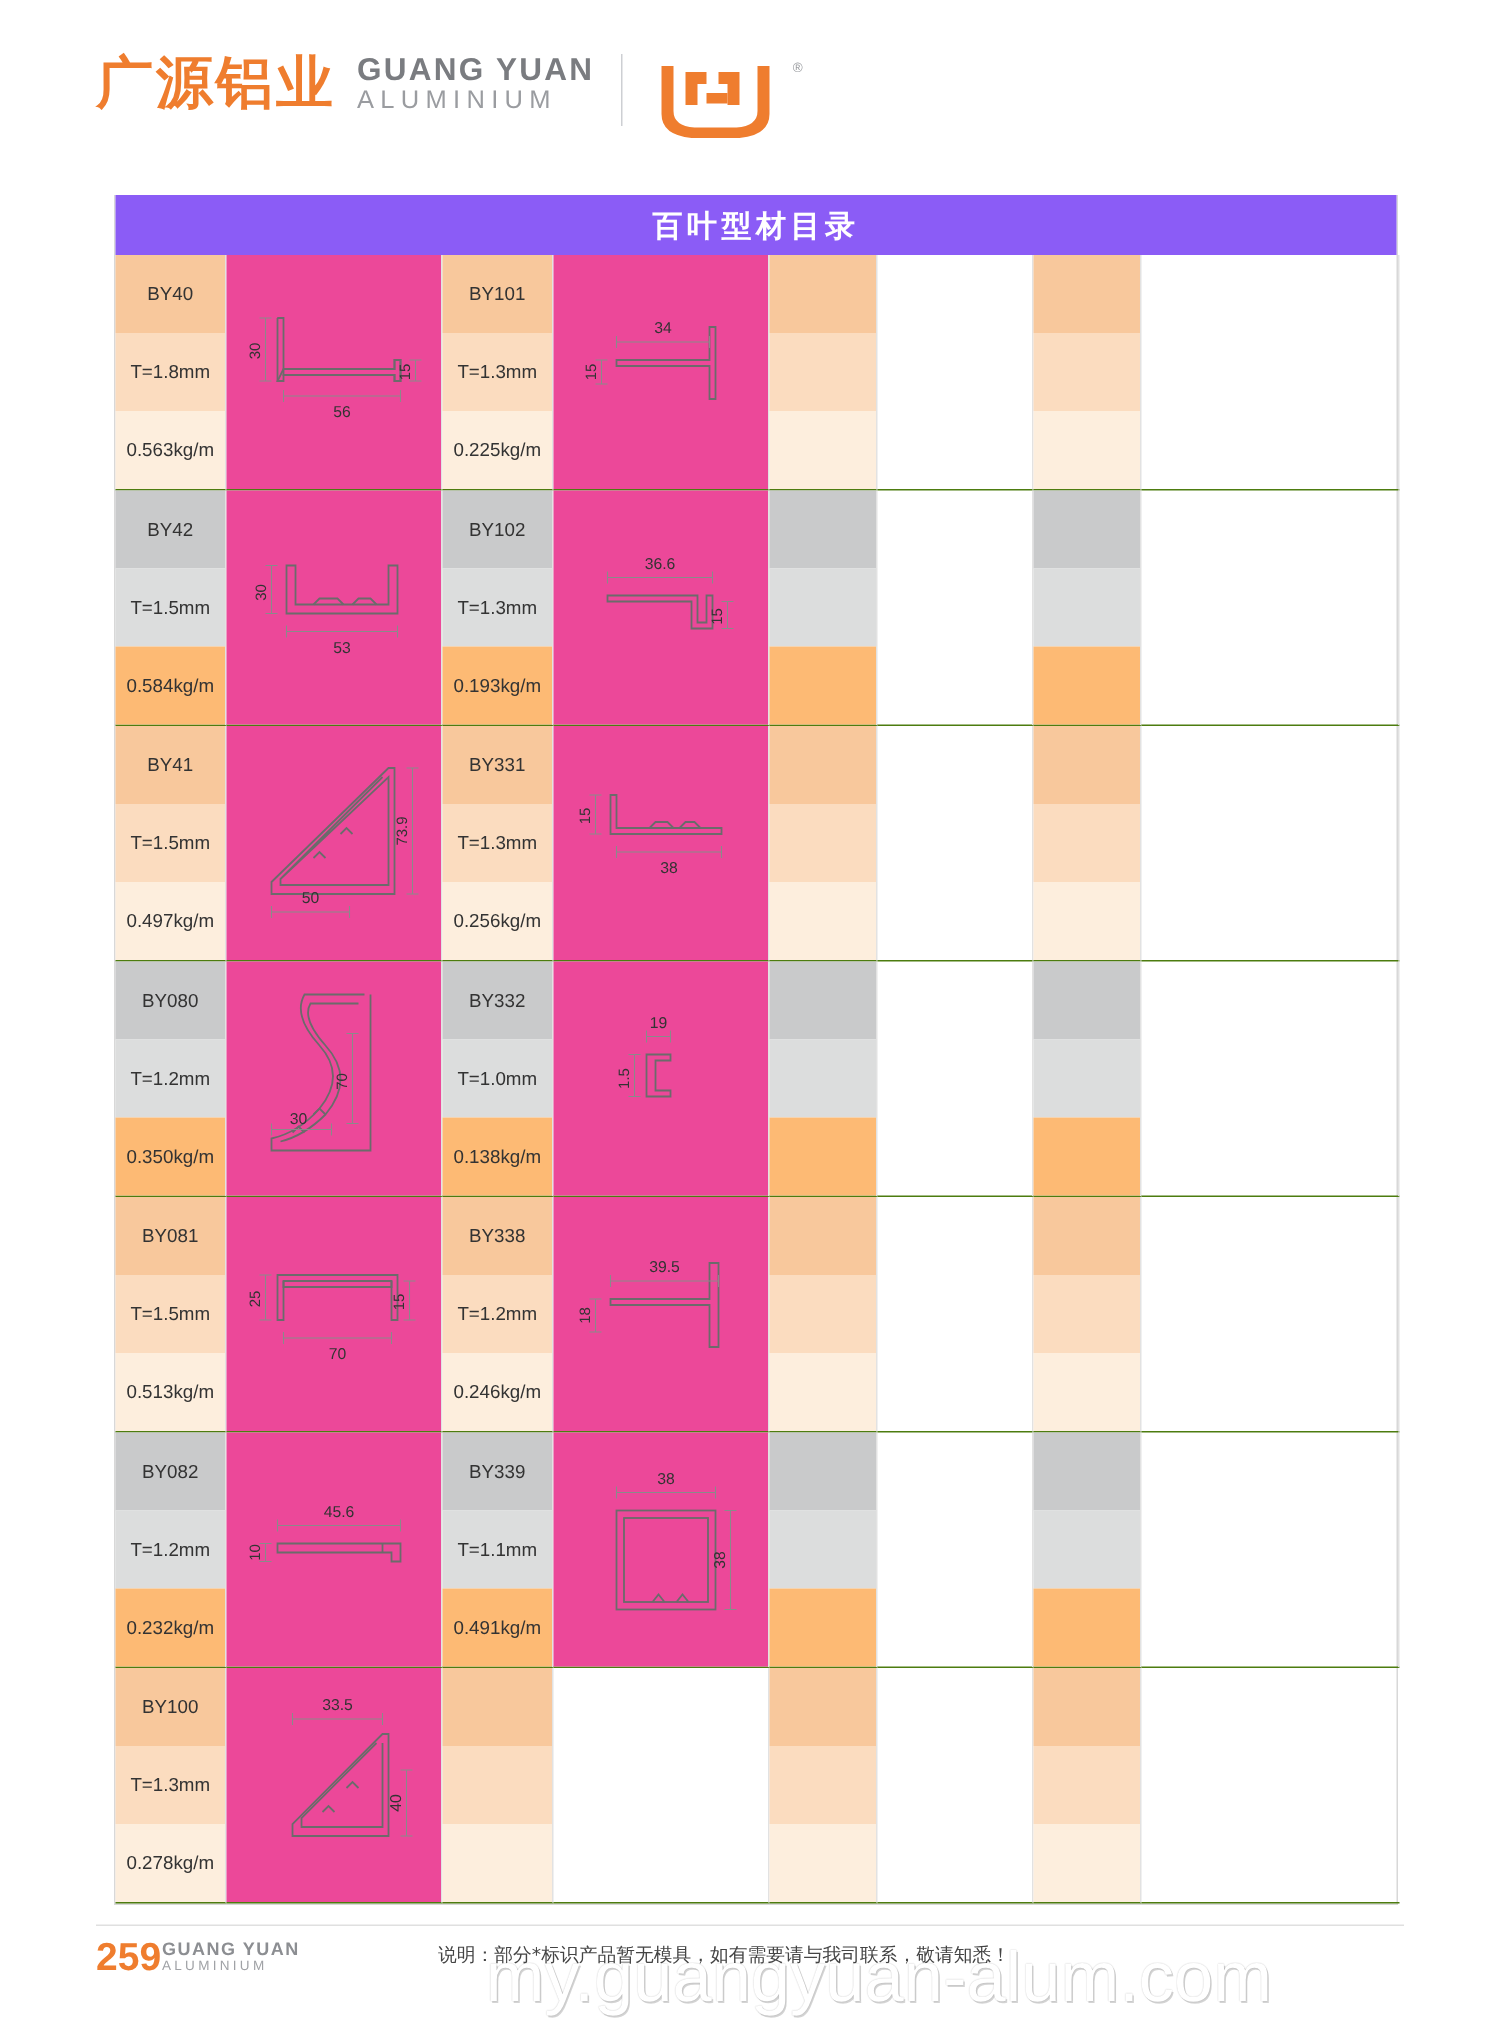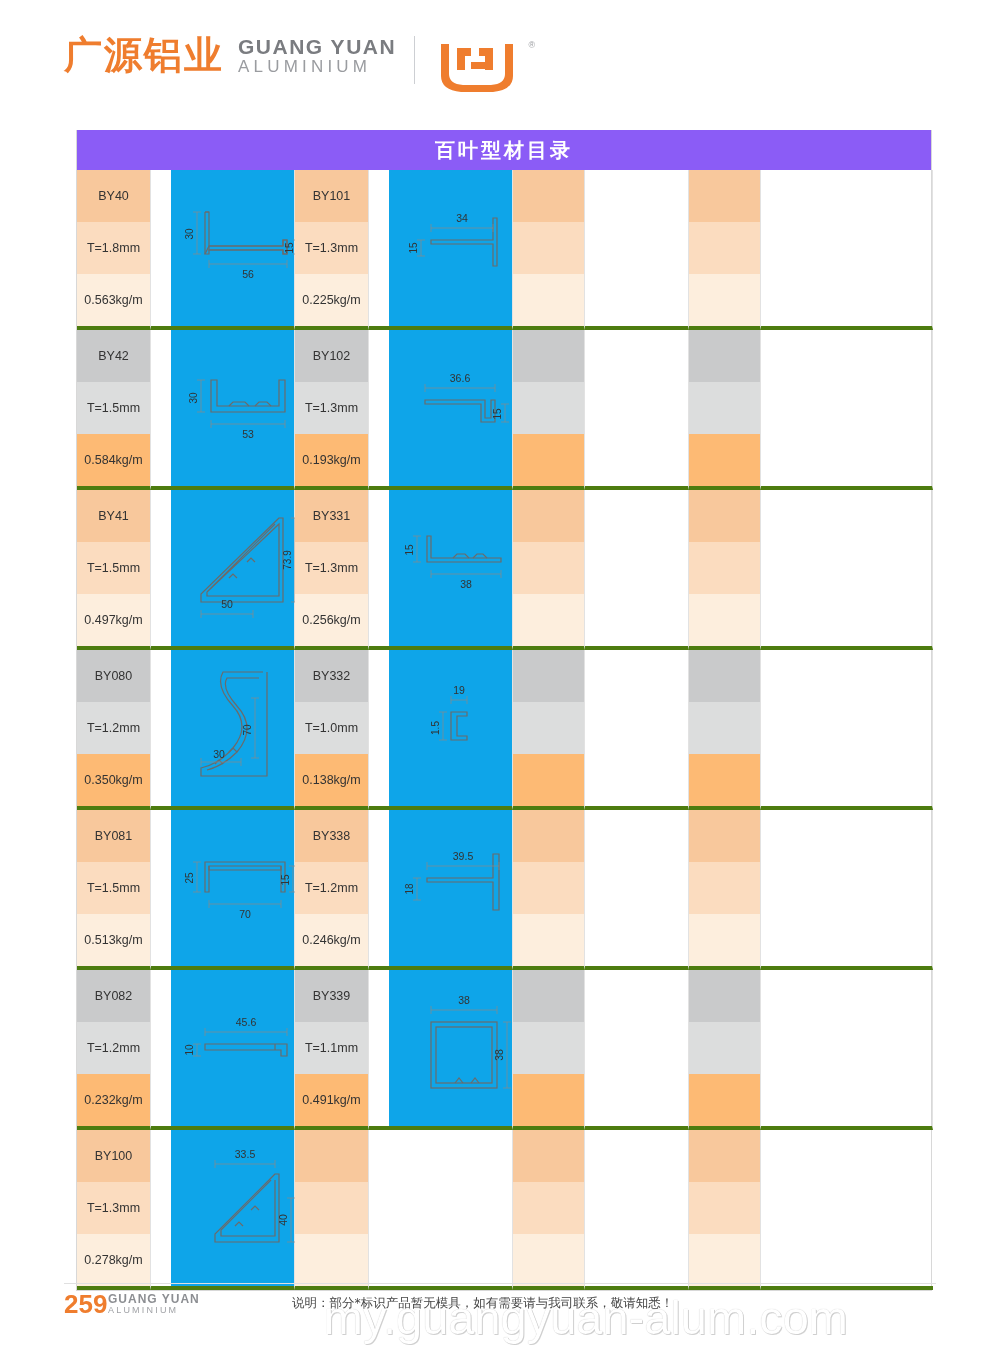--- a/index.html
+++ b/index.html
@@ -30,39 +30,39 @@
   
   .table { position: absolute; left: 76px; top: 130px; width: 856px; border: 1px solid #d8d8d8; border-top: none;}
   .title-bar {
     height: 40px; background: #8b5cf6; color: #fff;
     display: flex; align-items: center; justify-content: center;
     font-family: "DejaVu Sans", sans-serif;
     font-size: 20px; font-weight: 700; letter-spacing: 3px;
   }
   .grid { display: grid; grid-template-columns: 74px 144px 74px 144px 72px 104px 72px 172px; }
 
-  .cell { border-right: 1px solid #e2e2e2; border-bottom: 4px solid #4d7c0f; position: relative; }
+  .cell { border-right: 1px solid #e2e2e2; border-bottom: 1px solid #4d7c0f; position: relative; }
   .cell:last-child { border-right: none; }
 
   
   .labels { display: flex; flex-direction: column; height: 156px; }
   .labels .lab {
     flex: 1; display: flex; align-items: center; justify-content: center;
     font-size: 12.5px; color: #333; font-family: "Liberation Sans", sans-serif;
   }
   .o1 { background: #f8c89c; }
   .o2 { background: #fbdcbf; }
   .o3 { background: #fdeedd; }
   .g1 { background: #c9cacb; }
   .g2 { background: #dcdddd; }
   .g3 { background: #fdba74; }
   .blankcell { height: 156px; }
   .blankcell .s { height: 33.3333%; }
 
-  .fig { height: 156px; background: #0ea5e9; position: relative; margin-left: 20px; }
+  .fig { height: 156px; background: #ec4899; position: relative; }
   .fig svg { position: absolute; left: 0; top: 0; }
 
   
 
   
   .footer { position: absolute; left: 0; bottom: 0; width: 852px; height: 72px; }
   .footer-line { position: absolute; left: 64px; top: 8px; width: 872px; height: 1px; background: #e0e0e0; }
   .pagenum {
     position: absolute; left: 64px; top: 14px;
     font-size: 26px; font-weight: 700; color: #ef7d2e;

